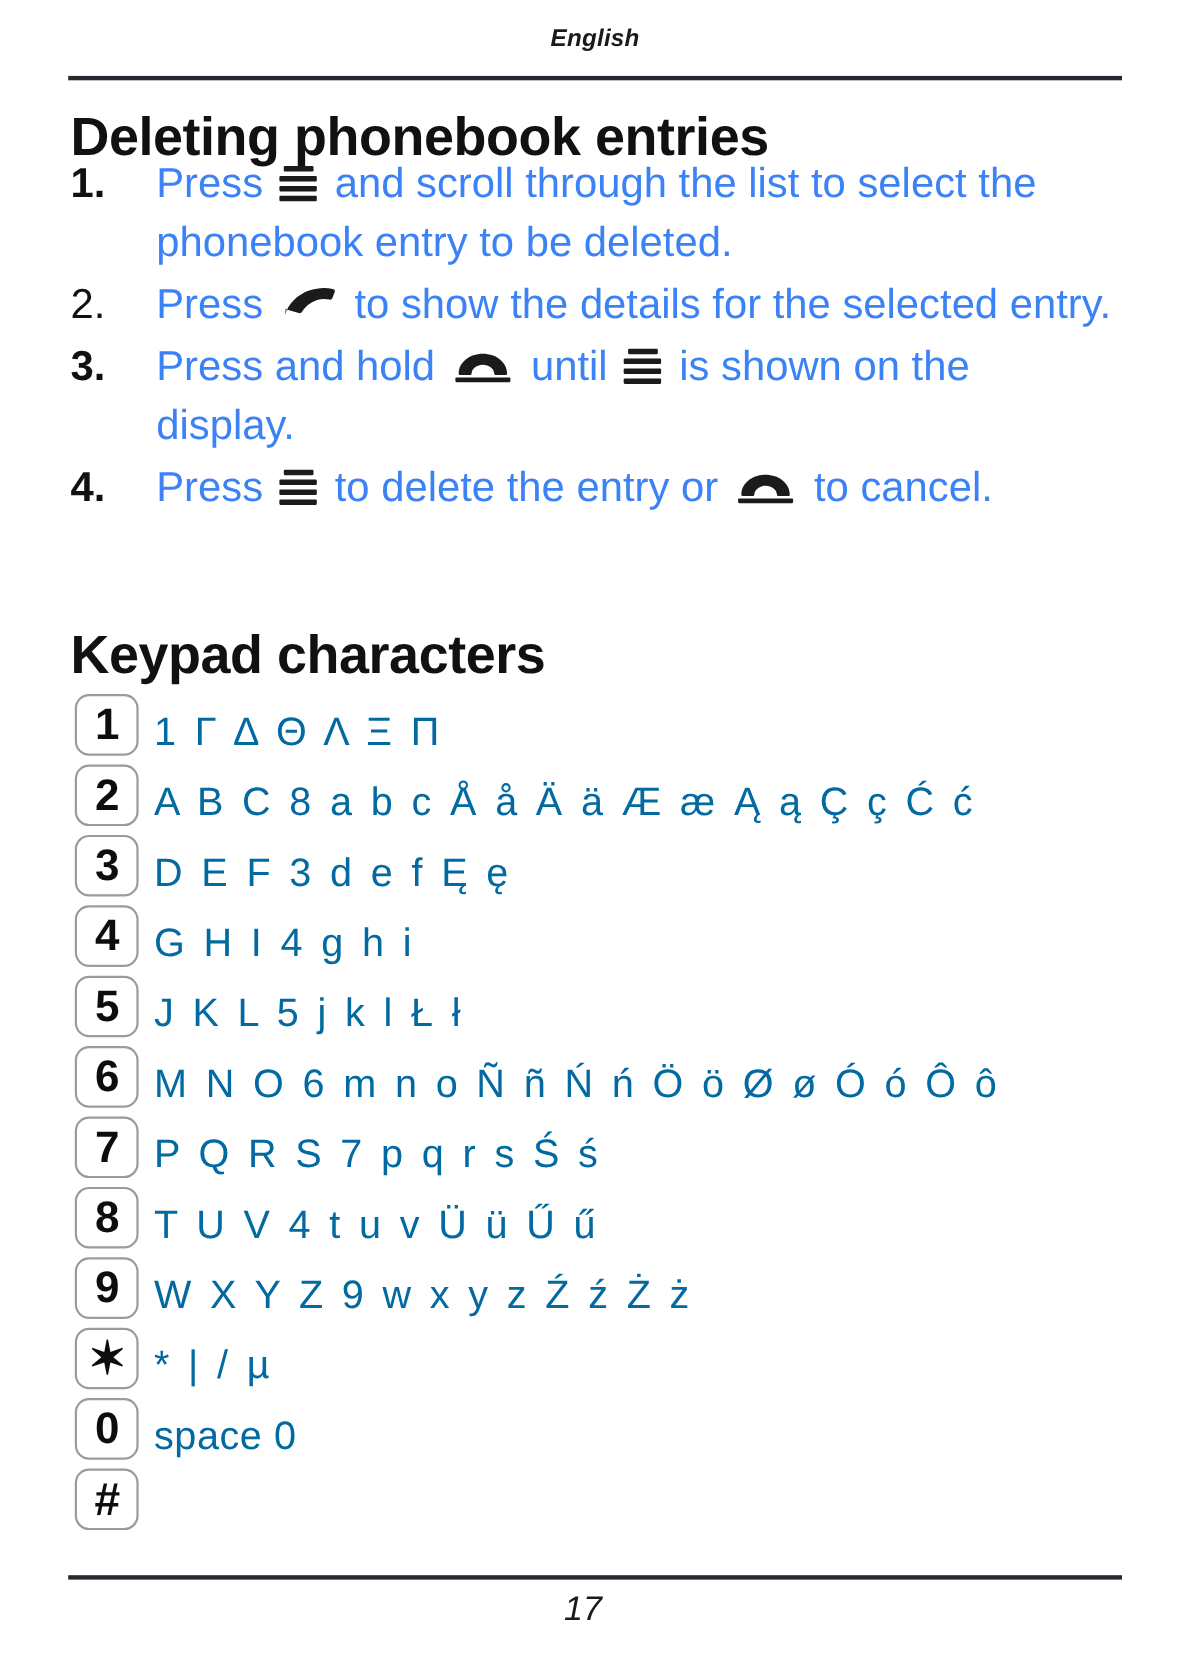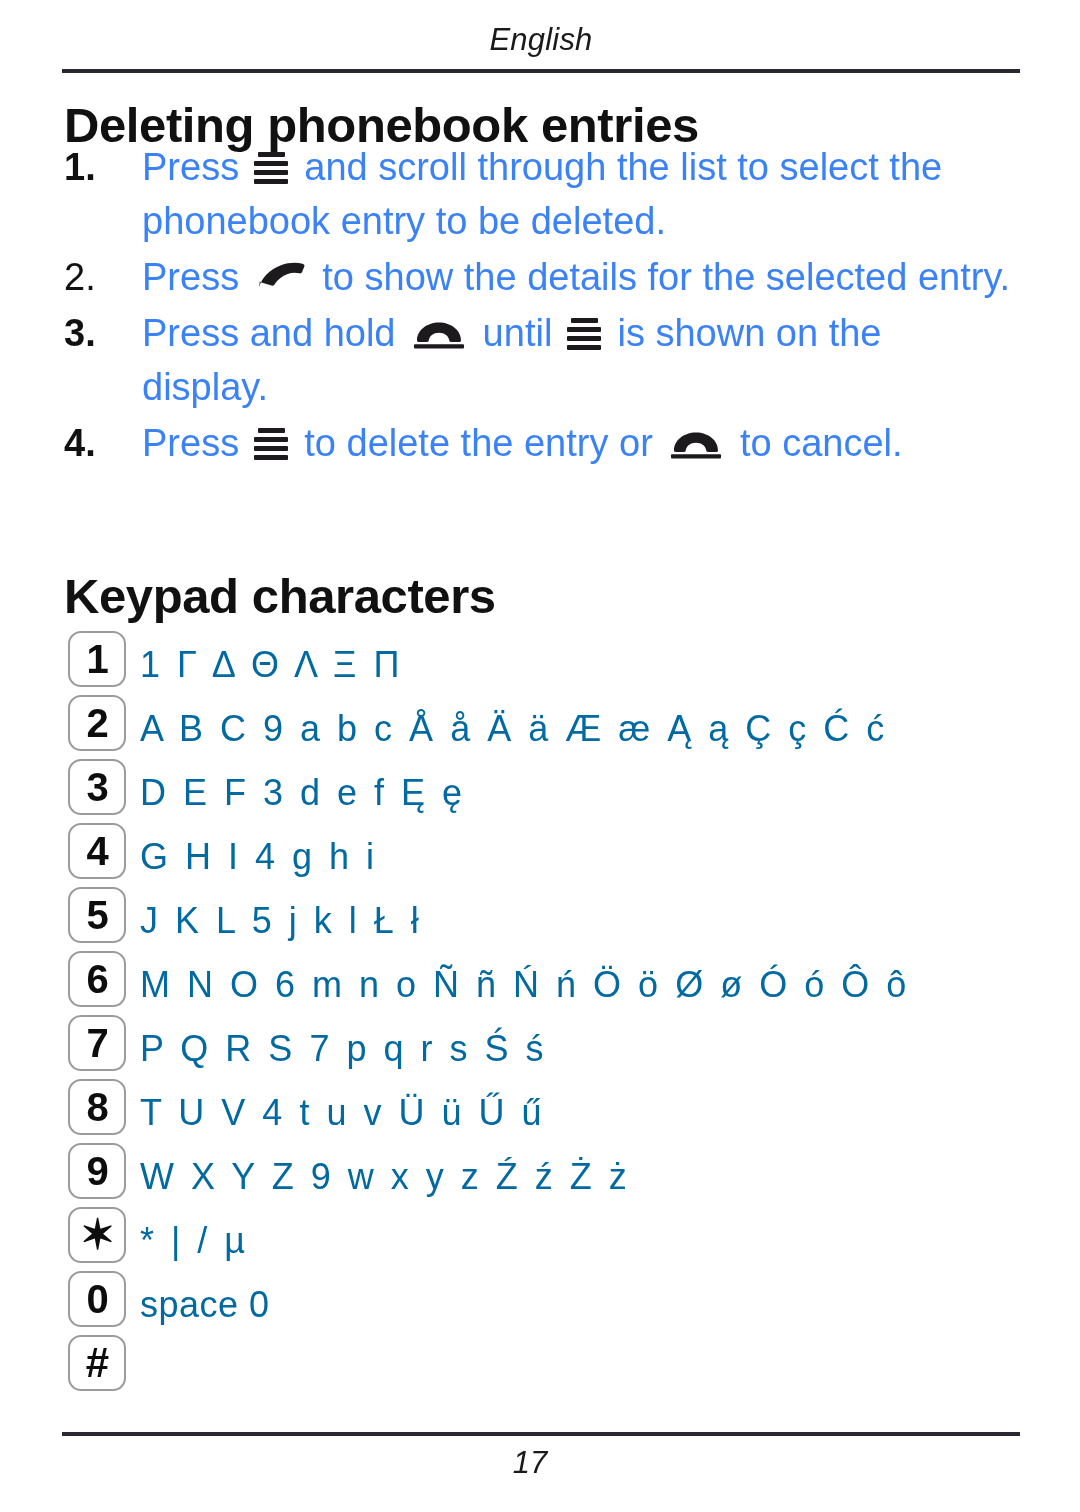--- a/index.html
+++ b/index.html
@@ -25,22 +25,22 @@
   }
 
   
   .running-head {
     position: absolute;
     left: 62px;
     top: 22px;
     width: 958px;
     text-align: center;
     font-style: italic;
-    font-weight: 400;
-    font-size: 31px;
+    font-weight: 700;
+    font-size: 22px;
     letter-spacing: .2px;
     color: #1a1a1a;
   }
   .rule-top {
     position: absolute;
     left: 62px;
     top: 69px;
     width: 958px;
     height: 0;
     border-top: 4px solid #2a2730;
@@ -234,21 +234,21 @@
 
   <h1 class="h1" id="h1-keypad">Keypad characters</h1>
 
   <div class="keypad">
       <div class="kp-row">
         <div class="kp-key">1</div>
         <div class="kp-chars">1 Γ Δ Θ Λ Ξ Π</div>
       </div>
       <div class="kp-row">
         <div class="kp-key">2</div>
-        <div class="kp-chars">A B C 9 a b c Å å Ä ä Æ æ Ą ą Ç ç Ć ć</div>
+        <div class="kp-chars">A B C 8 a b c Å å Ä ä Æ æ Ą ą Ç ç Ć ć</div>
       </div>
       <div class="kp-row">
         <div class="kp-key">3</div>
         <div class="kp-chars">D E F 3 d e f Ę ę</div>
       </div>
       <div class="kp-row">
         <div class="kp-key">4</div>
         <div class="kp-chars">G H I 4 g h i</div>
       </div>
       <div class="kp-row">

